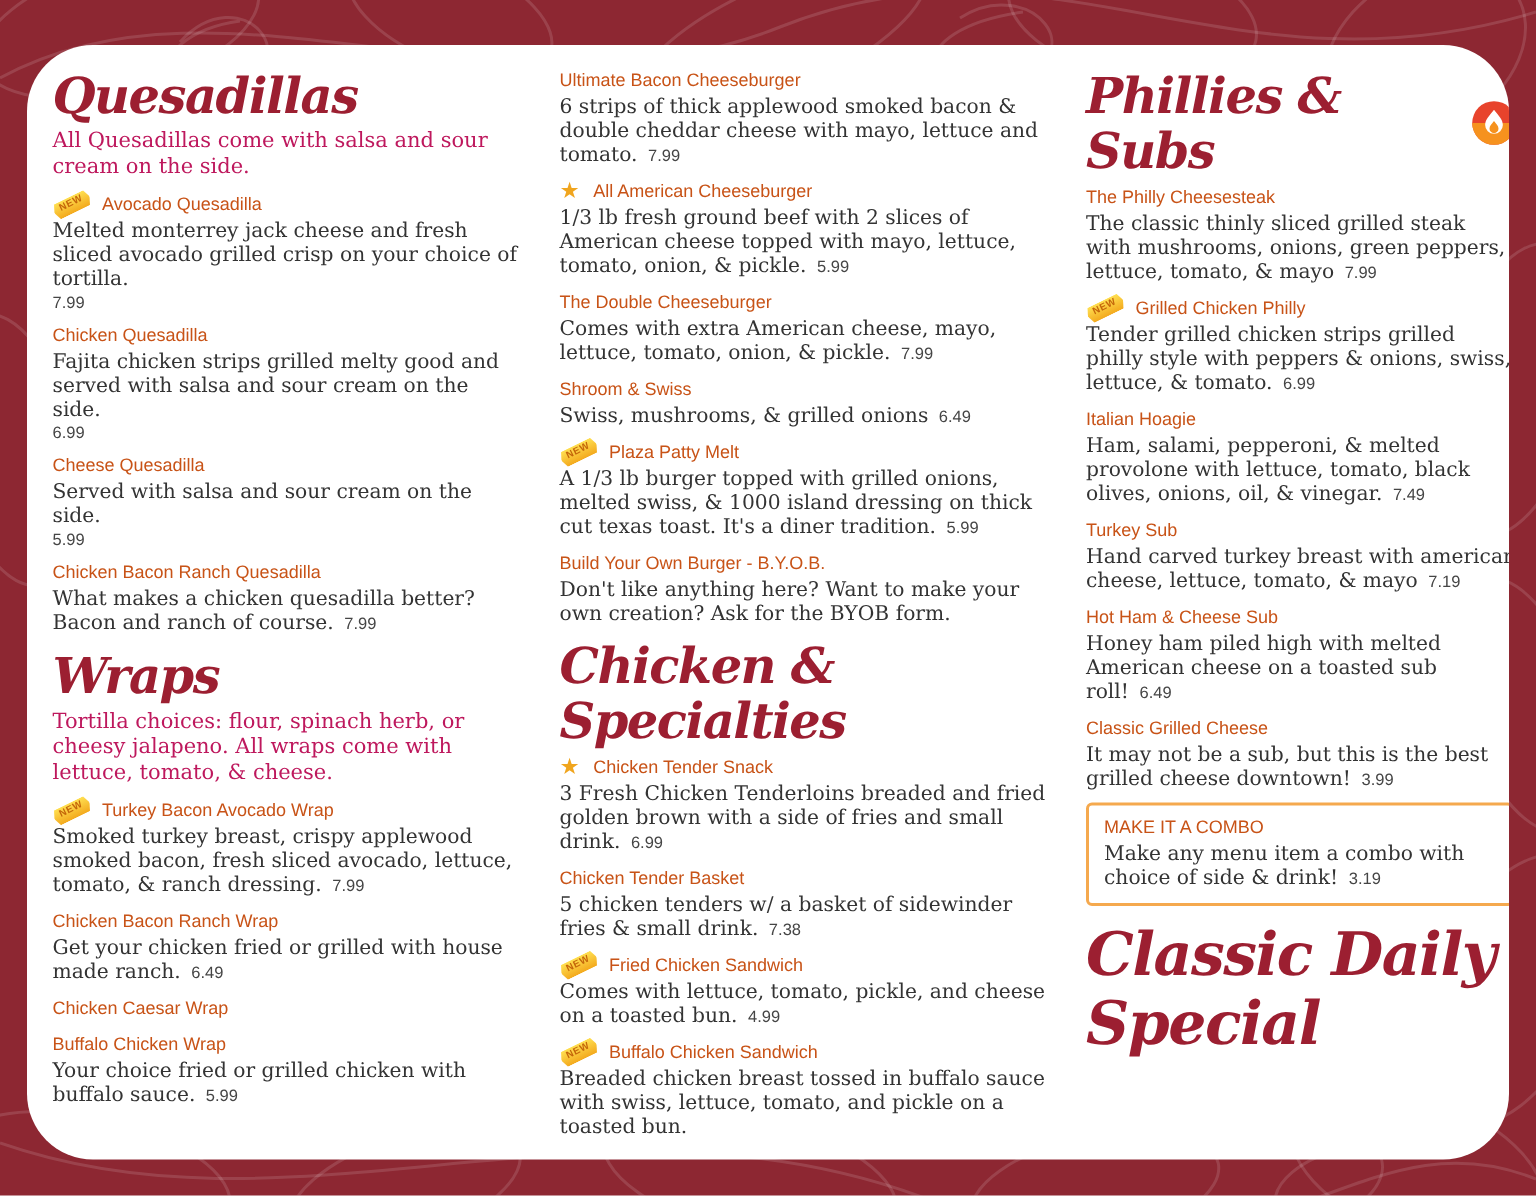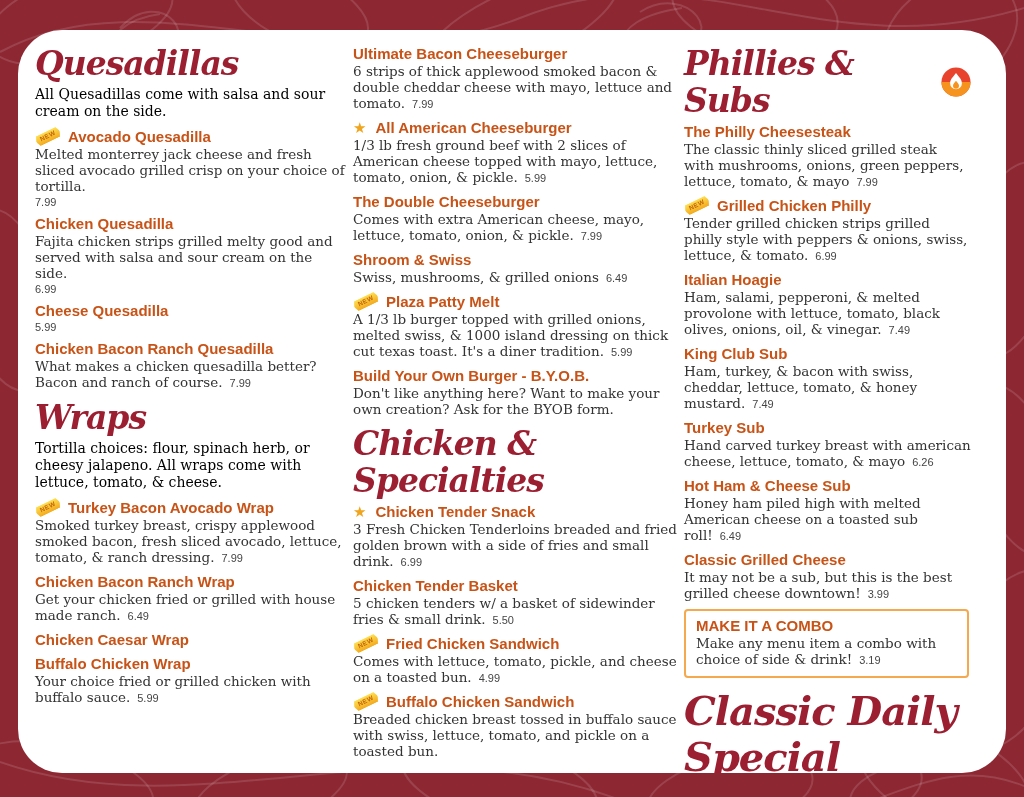--- a/index.html
+++ b/index.html
@@ -5,41 +5,41 @@
   html,body{margin:0;padding:0;}
   body{
     width:1024px;height:797px;position:relative;overflow:hidden;
     background:#8d2732;
     font-family:"Liberation Sans",sans-serif;
   }
   .bg-pattern{position:absolute;left:0;top:0;}
   .menu-card{
     position:absolute;left:18px;top:30px;width:988px;height:743px;
     background:#ffffff;border-radius:44px;box-sizing:border-box;
-    padding:15px 0 0 17px;display:flex;gap:7px;overflow:hidden;
+    padding:15px 0 0 17px;display:flex;gap:27px;overflow:hidden;
   }
   .menu-column{flex:0 0 auto;}
   .col-0{width:311px;}
   .col-1{width:324px;}
   .col-2{width:287px;}
   .section + .section{margin-top:8px;}
   .heading-row{display:flex;align-items:center;gap:10px;margin:0 0 4px;}
   .section-heading{
     font-family:"DejaVu Serif",serif;font-style:italic;font-weight:700;
     font-size:33px;line-height:37px;color:#9c1f31;letter-spacing:-1px;
   }
   .heading-large{font-size:40px;line-height:46px;}
   .section-intro{
     font-family:"DejaVu Serif",serif;font-size:14px;line-height:17px;
-    color:#000000;margin:0 0 8px;
+    color:#be185d;margin:0 0 8px;
   }
   .item{margin:0 0 7px;}
   .title-row{display:flex;align-items:center;margin:0 0 1px;}
   .item-title{
-    font-weight:700;font-size:15px;line-height:17px;color:#c85317;
+    font-weight:400;font-size:12px;line-height:17px;color:#c85317;
   }
   .desc{
     font-family:"DejaVu Serif",serif;font-size:13.5px;line-height:16px;
     color:#333333;
   }
   .price{
     font-family:"Liberation Sans",sans-serif;font-size:11px;color:#454545;
     margin-left:7px;white-space:nowrap;
   }
   .price-line{margin:2px 0 0;font-size:11px;color:#454545;font-family:"Liberation Sans",sans-serif;}
@@ -106,20 +106,21 @@
           <div class="title-row">
             <span class="item-title">Chicken Quesadilla</span>
           </div>
           <div class="desc"><span>Fajita chicken strips grilled melty good and served with salsa and sour cream on the side.</span></div>
           <div class="price-line">6.99</div>
         </div>
         <div class="item">
           <div class="title-row">
             <span class="item-title">Cheese Quesadilla</span>
           </div>
+          <div class="desc"><span>Served with salsa and sour cream on the side.</span></div>
           <div class="price-line">5.99</div>
         </div>
         <div class="item">
           <div class="title-row">
             <span class="item-title">Chicken Bacon Ranch Quesadilla</span>
           </div>
           <div class="desc"><span>What makes a chicken quesadilla better? Bacon and ranch of course.</span><span class="price">7.99</span></div>
         </div>
       </div>
       <div class="section">
@@ -206,21 +207,21 @@
           <div class="title-row">
             <span class="star-icon">★</span>
             <span class="item-title">Chicken Tender Snack</span>
           </div>
           <div class="desc"><span>3 Fresh Chicken Tenderloins breaded and fried golden brown with a side of fries and small drink.</span><span class="price">6.99</span></div>
         </div>
         <div class="item">
           <div class="title-row">
             <span class="item-title">Chicken Tender Basket</span>
           </div>
-          <div class="desc"><span>5 chicken tenders w/ a basket of sidewinder fries &amp; small drink.</span><span class="price">5.50</span></div>
+          <div class="desc"><span>5 chicken tenders w/ a basket of sidewinder fries &amp; small drink.</span><span class="price">7.38</span></div>
         </div>
         <div class="item">
           <div class="title-row">
             <span class="new-badge">
               <span class="new-badge-text">NEW</span>
             </span>
             <span class="item-title">Fried Chicken Sandwich</span>
           </div>
           <div class="desc"><span>Comes with lettuce, tomato, pickle, and cheese on a toasted bun.</span><span class="price">4.99</span></div>
         </div>
@@ -264,29 +265,23 @@
           <div class="desc"><span>Tender grilled chicken strips grilled philly style with peppers &amp; onions, swiss, lettuce, &amp; tomato.</span><span class="price">6.99</span></div>
         </div>
         <div class="item">
           <div class="title-row">
             <span class="item-title">Italian Hoagie</span>
           </div>
           <div class="desc"><span>Ham, salami, pepperoni, &amp; melted provolone with lettuce, tomato, black olives, onions, oil, &amp; vinegar.</span><span class="price">7.49</span></div>
         </div>
         <div class="item">
           <div class="title-row">
-            <span class="item-title">King Club Sub</span>
-          </div>
-          <div class="desc"><span>Ham, turkey, &amp; bacon with swiss, cheddar, lettuce, tomato, &amp; honey mustard.</span><span class="price">7.49</span></div>
-        </div>
-        <div class="item">
-          <div class="title-row">
             <span class="item-title">Turkey Sub</span>
           </div>
-          <div class="desc"><span>Hand carved turkey breast with american cheese, lettuce, tomato, &amp; mayo</span><span class="price">6.26</span></div>
+          <div class="desc"><span>Hand carved turkey breast with american cheese, lettuce, tomato, &amp; mayo</span><span class="price">7.19</span></div>
         </div>
         <div class="item">
           <div class="title-row">
             <span class="item-title">Hot Ham &amp; Cheese Sub</span>
           </div>
           <div class="desc"><span>Honey ham piled high with melted American cheese on a toasted sub roll!</span><span class="price">6.49</span></div>
         </div>
         <div class="item">
           <div class="title-row">
             <span class="item-title">Classic Grilled Cheese</span>

